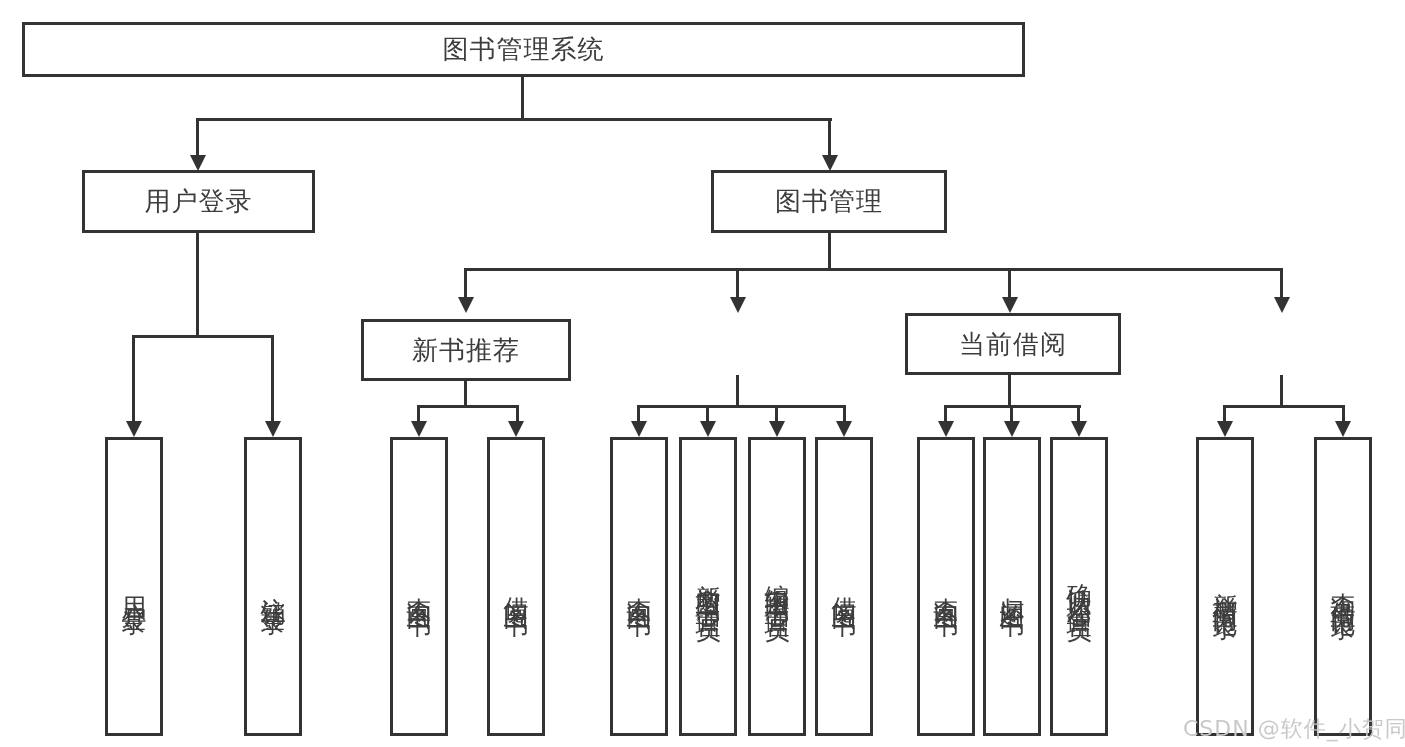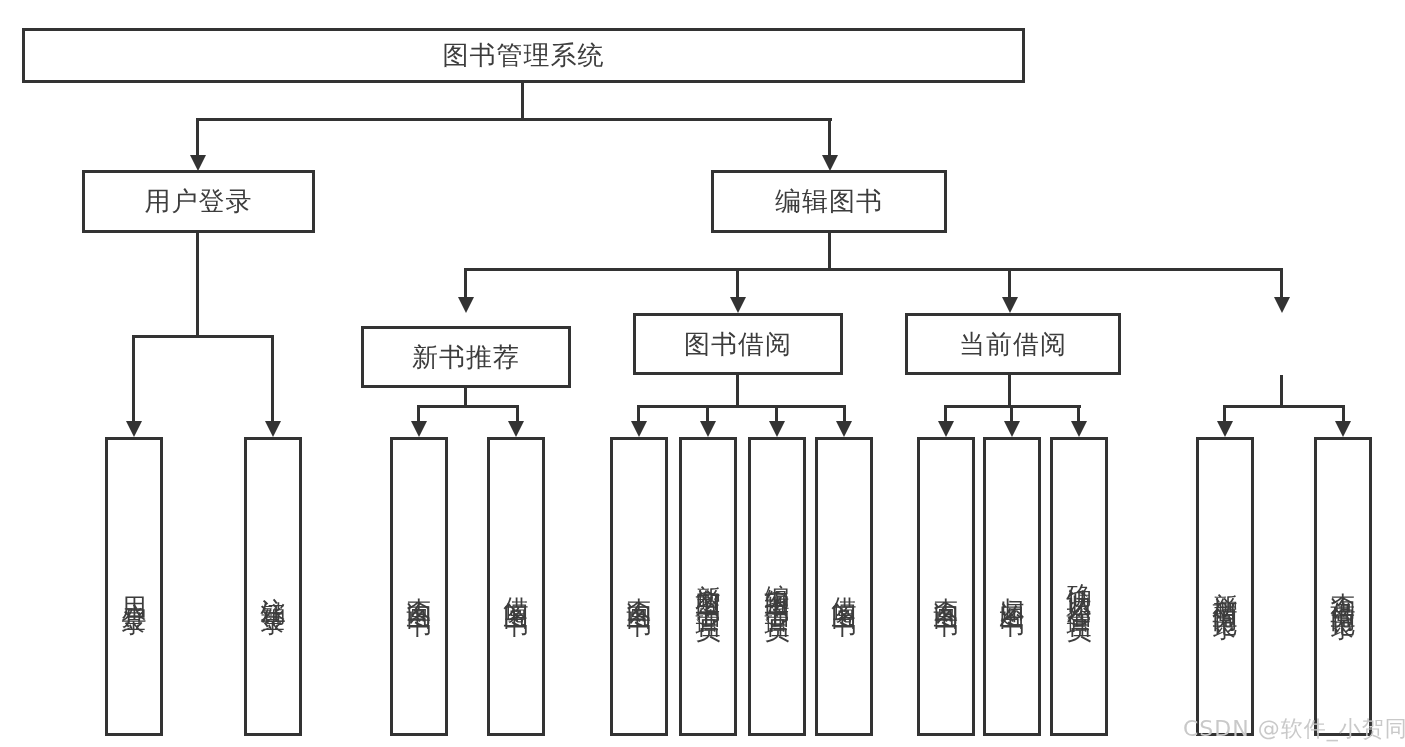--- a/index.html
+++ b/index.html
@@ -49,52 +49,51 @@
     letter-spacing: 1px;
     white-space: nowrap;
     z-index: 5;
   }
 </style>
 </head>
 <body>
 
 <div id="canvas">
 
-  <div class="box h-box" style="left:22px; top:28px; width:1003px; height:55px;">图书管理系统</div>
+  <div class="box h-box" style="left:22px; top:22px; width:1003px; height:55px;">图书管理系统</div>
 
   <div class="line" style="left:521px; top:68px; width:3px; height:52px;"></div>
   <div class="line" style="left:196px; top:118px; width:636px; height:3px;"></div>
   <div class="line" style="left:196px; top:118px; width:3px; height:40px;"></div>
   <div class="arrow" style="left:190px; top:155px;"></div>
   <div class="line" style="left:828px; top:118px; width:3px; height:40px;"></div>
   <div class="arrow" style="left:822px; top:155px;"></div>
 
   <div class="box h-box" style="left:82px; top:170px; width:233px; height:63px;">用户登录</div>
-  <div class="box h-box" style="left:711px; top:170px; width:236px; height:63px;">编辑图书</div>
+  <div class="box h-box" style="left:711px; top:170px; width:236px; height:63px;">图书管理</div>
 
   <div class="line" style="left:196px; top:233px; width:3px; height:103px;"></div>
   <div class="line" style="left:132px; top:335px; width:142px; height:3px;"></div>
   <div class="line" style="left:132px; top:335px; width:3px; height:86px;"></div>
   <div class="arrow" style="left:126px; top:421px;"></div>
   <div class="line" style="left:271px; top:335px; width:3px; height:86px;"></div>
   <div class="arrow" style="left:265px; top:421px;"></div>
 
   <div class="line" style="left:828px; top:233px; width:3px; height:37px;"></div>
   <div class="line" style="left:464px; top:268px; width:819px; height:3px;"></div>
   <div class="line" style="left:464px; top:268px; width:3px; height:31px;"></div>
   <div class="arrow" style="left:458px; top:297px;"></div>
   <div class="line" style="left:736px; top:268px; width:3px; height:31px;"></div>
   <div class="arrow" style="left:730px; top:297px;"></div>
   <div class="line" style="left:1008px; top:268px; width:3px; height:31px;"></div>
   <div class="arrow" style="left:1002px; top:297px;"></div>
   <div class="line" style="left:1280px; top:268px; width:3px; height:31px;"></div>
   <div class="arrow" style="left:1274px; top:297px;"></div>
 
-  <div class="box h-box" style="left:361px; top:326px; width:210px; height:62px;">新书推荐</div>
-  <div class="box h-box" style="left:633px; top:313px; width:210px; height:62px;">图书借阅</div>
+  <div class="box h-box" style="left:361px; top:319px; width:210px; height:62px;">新书推荐</div>
   <div class="box h-box" style="left:905px; top:313px; width:216px; height:62px;">当前借阅</div>
 
   <div class="line" style="left:464px; top:375px; width:3px; height:32px;"></div>
   <div class="line" style="left:417px; top:405px; width:102px; height:3px;"></div>
   <div class="line" style="left:417px; top:405px; width:3px; height:17px;"></div>
   <div class="arrow" style="left:411px; top:421px;"></div>
   <div class="line" style="left:516px; top:405px; width:3px; height:17px;"></div>
   <div class="arrow" style="left:508px; top:421px;"></div>
 
   <div class="line" style="left:736px; top:375px; width:3px; height:32px;"></div>

